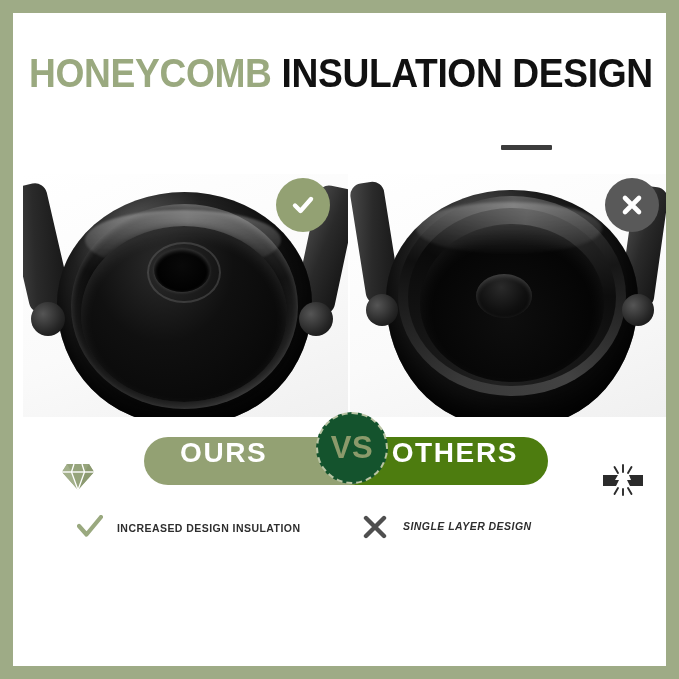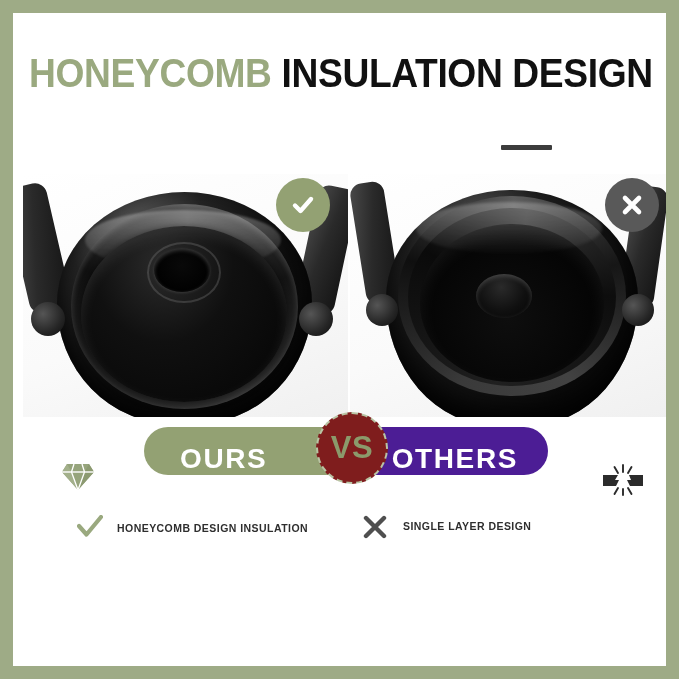--- a/index.html
+++ b/index.html
@@ -231,54 +231,54 @@
   }
   #badge-bad {
     left: 592px; top: 165px;
     background: #595959;
   }
 
   
   #banner { position: absolute; left: 0; top: 402px; width: 653px; height: 62px; }
   .pill {
     position: absolute;
-    top: 12px;
+    top: 22px;
     height: 48px;
     border-radius: 24px;
     display: flex;
-    align-items: flex-end;
+    align-items: flex-start;
     color: #ffffff;
     font-size: 28px;
     font-weight: bold;
     letter-spacing: 1.6px;
   }
   #pill-ours {
     left: 131px;
     width: 229px;
     background: #93a173;
     justify-content: flex-start;
     padding-left: 36px;
     box-sizing: border-box;
   }
   #pill-others {
     left: 295px;
     width: 240px;
-    background: #4c1d95;
+    background: #4d7c0f;
     justify-content: flex-end;
     padding-right: 30px;
     box-sizing: border-box;
   }
   #vs-badge {
     position: absolute;
     left: 303px;
     top: -3px;
     width: 72px;
     height: 72px;
     border-radius: 50%;
-    background: #7f1d1d;
+    background: #14532d;
     border: 2px dashed #b9c4a4;
     display: flex;
     align-items: center;
     justify-content: center;
     z-index: 5;
     box-sizing: border-box;
   }
   #vs-text {
     color: #8b9a6b;
     font-size: 31px;
@@ -309,21 +309,21 @@
     padding-top: 15px;
   }
   .feature-text {
     font-size: 10.5px;
     font-weight: bold;
     color: #2e2e2e;
     letter-spacing: 0.45px;
     line-height: 18px;
     padding-top: 19px;
   }
-  #col-right .feature-text { padding-top: 17px; }
+  #col-right .feature-text { padding-top: 17px; font-style: italic; }
   .feature-line { display: block; }
 </style>
 </head>
 <body>
 
 <div id="page">
   <div id="canvas">
 
     <div id="title-row">
       <span id="title-accent">HONEYCOMB</span><span id="title-main"> INSULATION DESIGN</span>
@@ -410,21 +410,21 @@
     </div>
 
     <div class="feature-col" id="col-left">
       <div class="feature-row">
         <div class="feature-mark">
           <svg width="26" height="24" viewBox="0 0 26 24">
             <path d="M2 11 L9.5 19.5 L24 2" fill="none" stroke="#9aa97f" stroke-width="4.2" stroke-linecap="round" stroke-linejoin="round"></path>
           </svg>
         </div>
         <div class="feature-text">
-          <span class="feature-line">HONEYCOMB DESIGN INSULATION</span>
+          <span class="feature-line">INCREASED DESIGN INSULATION</span>
         </div>
       </div>
     </div>
 
     <div class="feature-col" id="col-right">
       <div class="feature-row">
         <div class="feature-mark">
           <svg width="24" height="24" viewBox="0 0 24 24">
             <path d="M3 3 L21 21 M21 3 L3 21" fill="none" stroke="#4f4f4f" stroke-width="4.4" stroke-linecap="round"></path>
           </svg>

